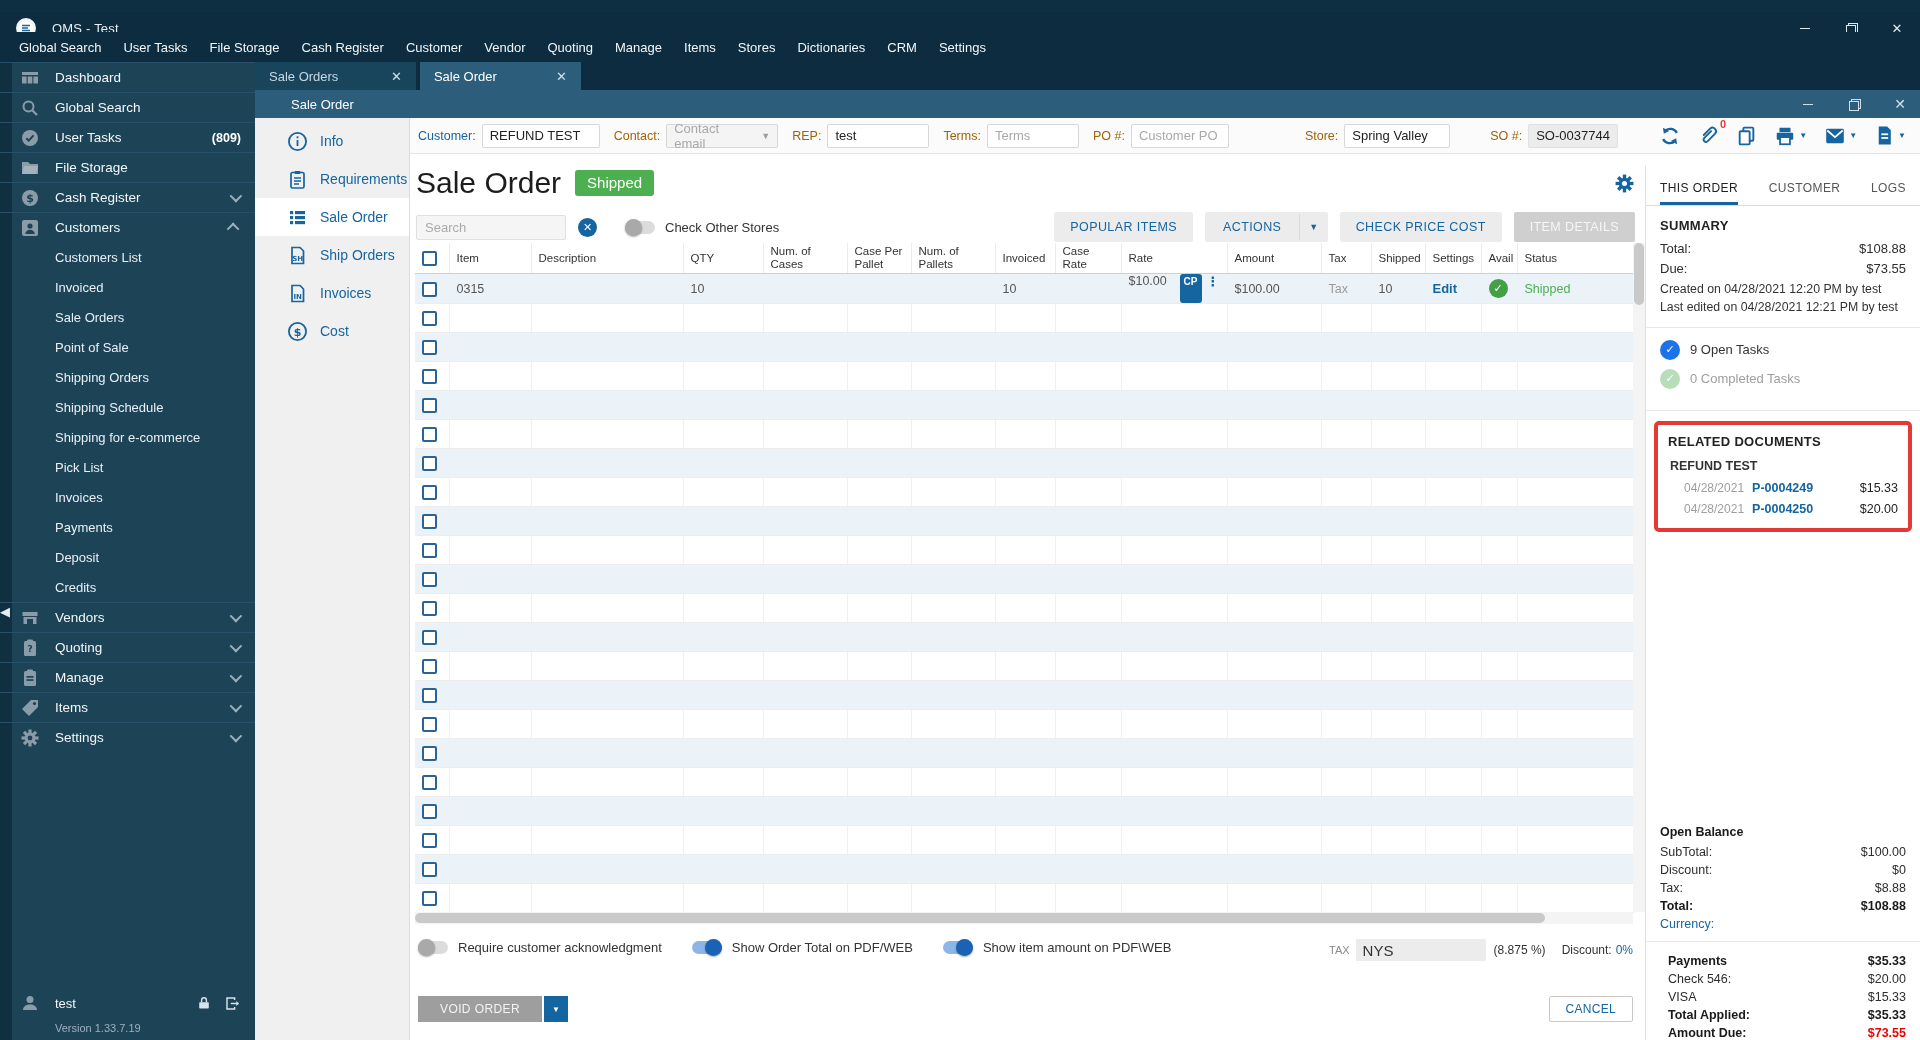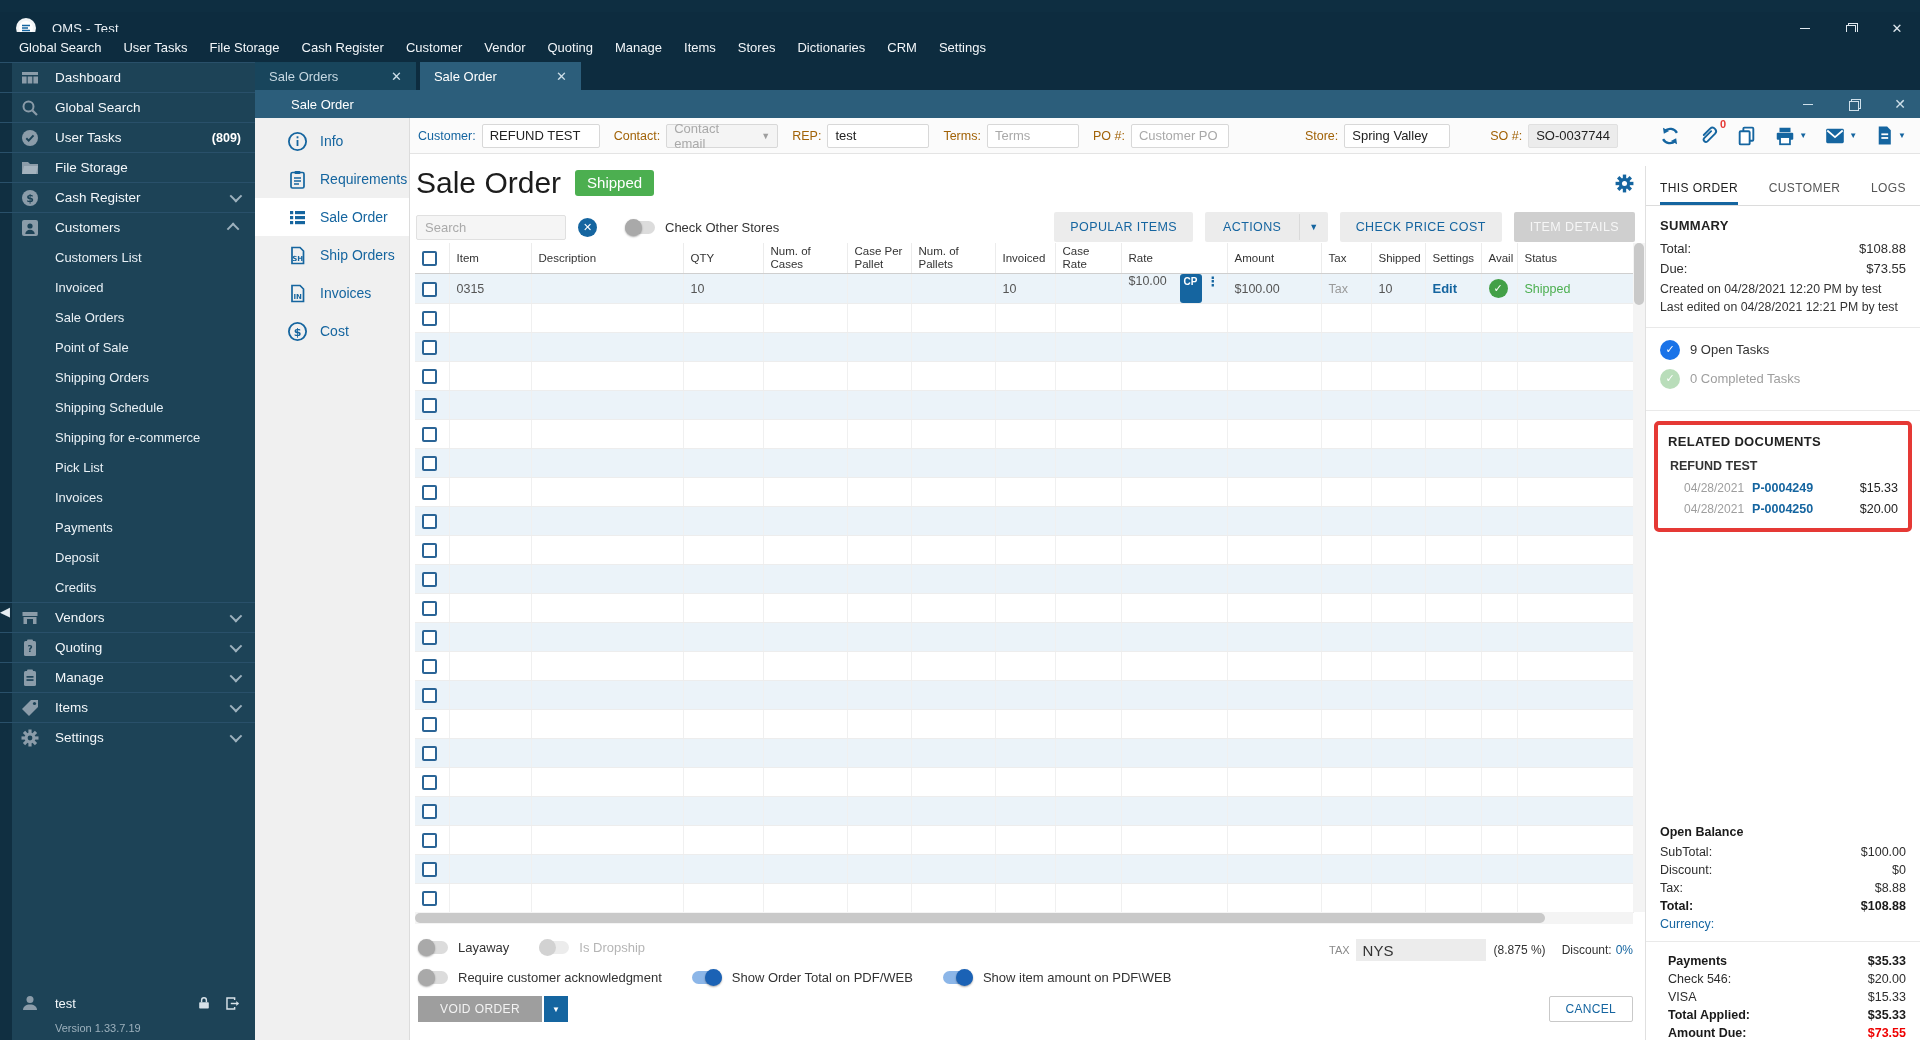--- a/index.html
+++ b/index.html
@@ -1096,34 +1096,20 @@
             <span class="thumb"></span>
           </div>
       </div>
 
       <div class="options">
         <div class="opt-row">
           <span class="opt">
             <span class="tgl">
                 <i></i>
               </span>
-            <span class="tg-lbl">Layaway</span>
-          </span>
-          <span class="opt">
-            <span class="tgl dis">
-                <i></i>
-              </span>
-            <span class="tg-lbl dim">Is Dropship</span>
-          </span>
-        </div>
-        <div class="opt-row">
-          <span class="opt">
-            <span class="tgl">
-                <i></i>
-              </span>
             <span class="tg-lbl">Require customer acknowledgment</span>
           </span>
           <span class="opt">
             <span class="tgl on">
                 <i></i>
               </span>
             <span class="tg-lbl">Show Order Total on PDF/WEB</span>
           </span>
           <span class="opt">
             <span class="tgl on">

